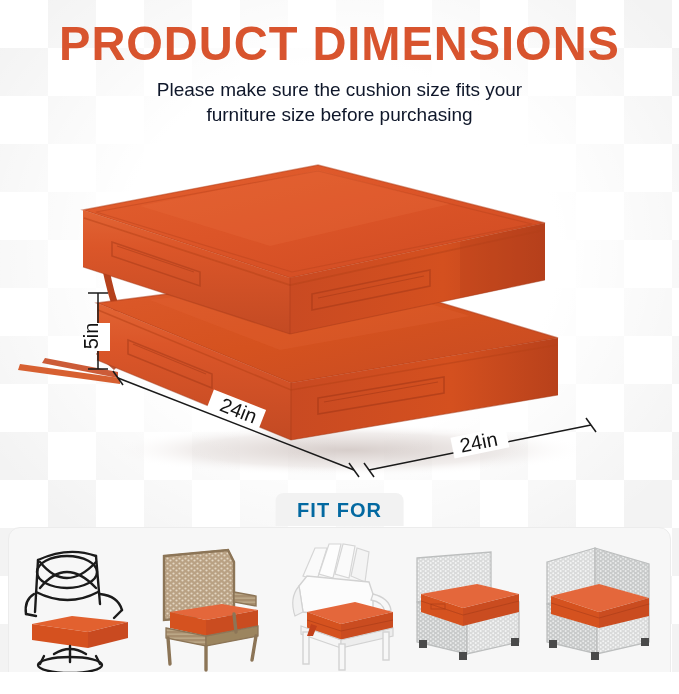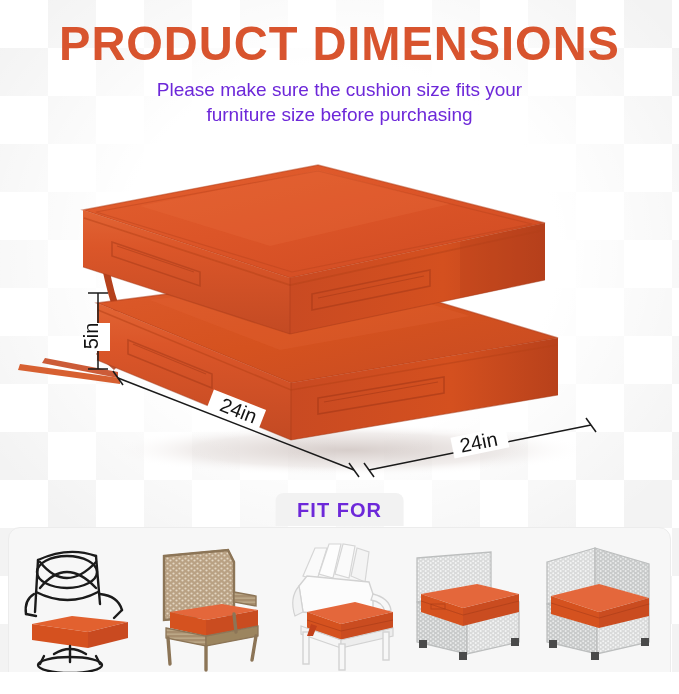--- a/index.html
+++ b/index.html
@@ -40,41 +40,41 @@
     font-family:"Liberation Sans", sans-serif;
     font-size:49px;line-height:52px;font-weight:bold;
     letter-spacing:1.0px;
     color:#D8542E;
     transform:scaleX(.96);
     white-space:nowrap;
   }
   .subtitle{
     margin:8px auto 0;width:430px;
     font-size:19px;line-height:25px;font-weight:400;
-    color:#6d28d9;
+    color:#0f172a;
   }
 
   
   .product{
     position:absolute;left:0;top:150px;width:679px;height:330px;
   }
   .product svg{display:block;}
 
   
   .fitfor-badge{
     position:absolute;left:50%;top:493px;transform:translateX(-50%);
     background:#F2F2F2;
     border-radius:8px 8px 0 0;
     padding:7px 22px 6px;
     z-index:4;
   }
   .fitfor-badge span{
     display:block;
     font-size:20px;font-weight:bold;letter-spacing:1px;
-    color:#6d28d9;
+    color:#0369a1;
     line-height:20px;
     white-space:nowrap;
   }
   .fit-panel{
     position:absolute;left:8px;top:527px;width:663px;height:158px;
     background:#F7F7F7;
     border:1px solid #ECECEC;
     border-radius:12px;
     box-sizing:border-box;
     z-index:3;

